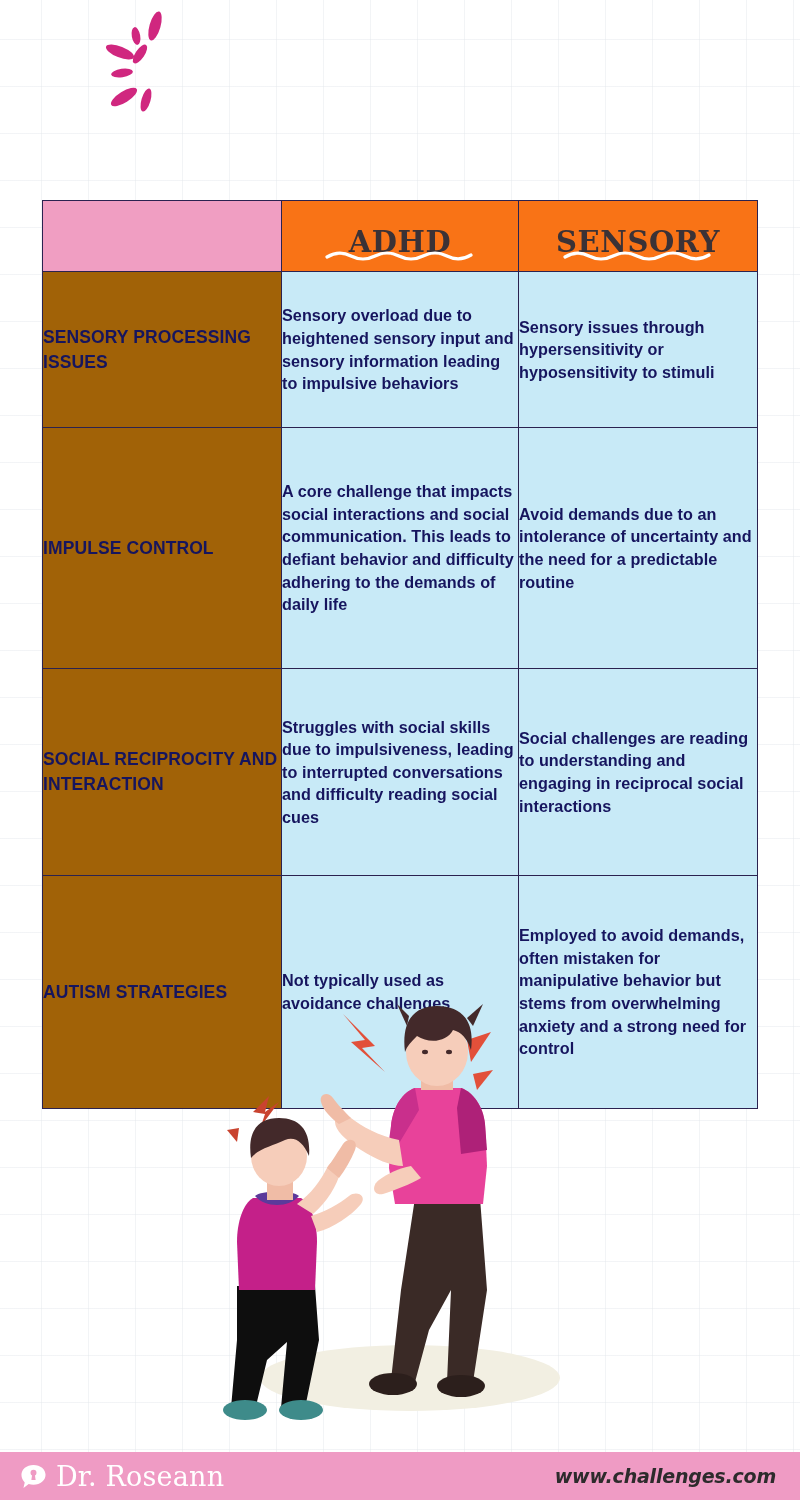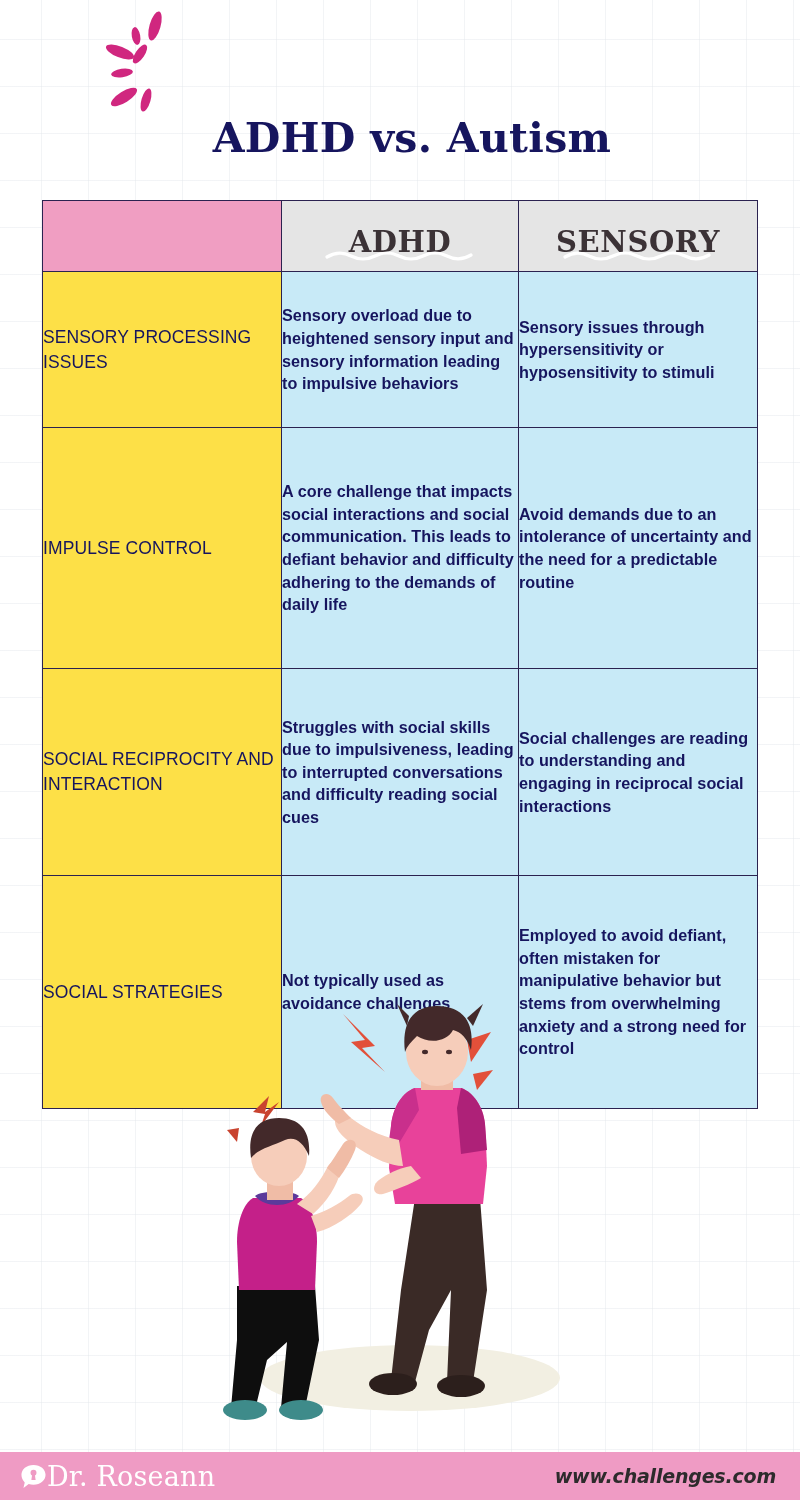--- a/index.html
+++ b/index.html
@@ -67,44 +67,44 @@
     border:1.6px solid #2b2250;
     vertical-align:middle;
     padding:0;
   }
   col.c1{ width:239px; }
   col.c2{ width:237px; }
   col.c3{ width:239px; }
 
   
   .hdr-cell{
-    background:#e5e5e5;
+    background:#f97316;
     height:71px;
     text-align:center;
     position:relative;
   }
   .hdr-blank{ background:#F09EC2; }
   .hdr-text{
     font-family:"DejaVu Serif", serif;
     font-weight:bold;
     font-size:29px;
     color:#3b3236;
     letter-spacing:.6px;
     display:block;
     line-height:1;
     padding-top:12px;
   }
   .hdr-wave{ position:absolute; left:50%; transform:translateX(-50%); bottom:10px; }
 
   
   .row-label{
-    background:#fde047;
+    background:#a16207;
     padding:8px 12px 8px 13px;
     font-size:17.5px;
-    font-weight:normal;
+    font-weight:bold;
     color:#16155E;
     line-height:1.42;
     letter-spacing:.1px;
   }
   .cell-adhd, .cell-autism{
     background:#C8EAF7;
     padding:9px 13px 9px 12px;
     font-size:16.2px;
     font-weight:bold;
     color:#16155E;
@@ -129,21 +129,21 @@
     position:absolute;
     left:0; top:1452px;
     width:800px; height:48px;
     background:#EF9BC4;
     z-index:20;
     display:flex;
     align-items:center;
     justify-content:space-between;
     padding:0 24px 0 20px;
   }
-  #footer-brand{ display:flex; align-items:center; }
+  #footer-brand{ display:flex; align-items:center; gap:9px; }
   #brand-name{
     font-family:"DejaVu Serif", serif;
     font-size:27px;
     color:#ffffff;
     letter-spacing:.2px;
     line-height:1;
   }
   #footer-url{
     font-family:"DejaVu Sans", sans-serif;
     font-style:italic;
@@ -166,21 +166,20 @@
       <ellipse cx="63" cy="18" rx="5.5" ry="15" transform="rotate(16 63 18)"></ellipse>
       <ellipse cx="44" cy="28" rx="4.2" ry="9" transform="rotate(-10 44 28)"></ellipse>
       <ellipse cx="28" cy="44" rx="15" ry="5.5" transform="rotate(22 28 44)"></ellipse>
       <ellipse cx="48" cy="46" rx="4.5" ry="11" transform="rotate(34 48 46)"></ellipse>
       <ellipse cx="30" cy="65" rx="11" ry="4.2" transform="rotate(-8 30 65)"></ellipse>
       <ellipse cx="32" cy="89" rx="15" ry="5.5" transform="rotate(-32 32 89)"></ellipse>
       <ellipse cx="54" cy="92" rx="4.5" ry="12" transform="rotate(16 54 92)"></ellipse>
     </g>
   </svg>
 
-  <div id="title-line-2">ADHD vs. Autism</div>
 </div>
 
 <table id="table">
   <colgroup>
       <col class="c1">
       <col class="c2">
       <col class="c3">
     </colgroup>
   <thead>
     <tr>
@@ -209,23 +208,23 @@
       <td class="row-label">IMPULSE CONTROL</td>
       <td class="cell-adhd">A core challenge that impacts social interactions and social communication. This leads to defiant behavior and difficulty adhering to the demands of daily life</td>
       <td class="cell-autism">Avoid demands due to an intolerance of uncertainty and the need for a predictable routine</td>
     </tr>
     <tr class="r3">
       <td class="row-label">SOCIAL RECIPROCITY AND INTERACTION</td>
       <td class="cell-adhd">Struggles with social skills due to impulsiveness, leading to interrupted conversations and difficulty reading social cues</td>
       <td class="cell-autism">Social challenges are reading to understanding and engaging in reciprocal social interactions</td>
     </tr>
     <tr class="r4">
-      <td class="row-label">SOCIAL STRATEGIES</td>
+      <td class="row-label">AUTISM STRATEGIES</td>
       <td class="cell-adhd">Not typically used as avoidance challenges</td>
-      <td class="cell-autism">Employed to avoid defiant, often mistaken for manipulative behavior but stems from overwhelming anxiety and a strong need for control</td>
+      <td class="cell-autism">Employed to avoid demands, often mistaken for manipulative behavior but stems from overwhelming anxiety and a strong need for control</td>
     </tr>
   </tbody>
 </table>
 
 <svg id="illustration" viewBox="0 0 360 430">
 
   <ellipse cx="195" cy="388" rx="150" ry="33" fill="#F2EFE2"></ellipse>
 
   <g fill="#E2503A">
     <path d="M128,24 L160,56 L147,58 L170,82 L136,52 L150,50 Z"></path>

